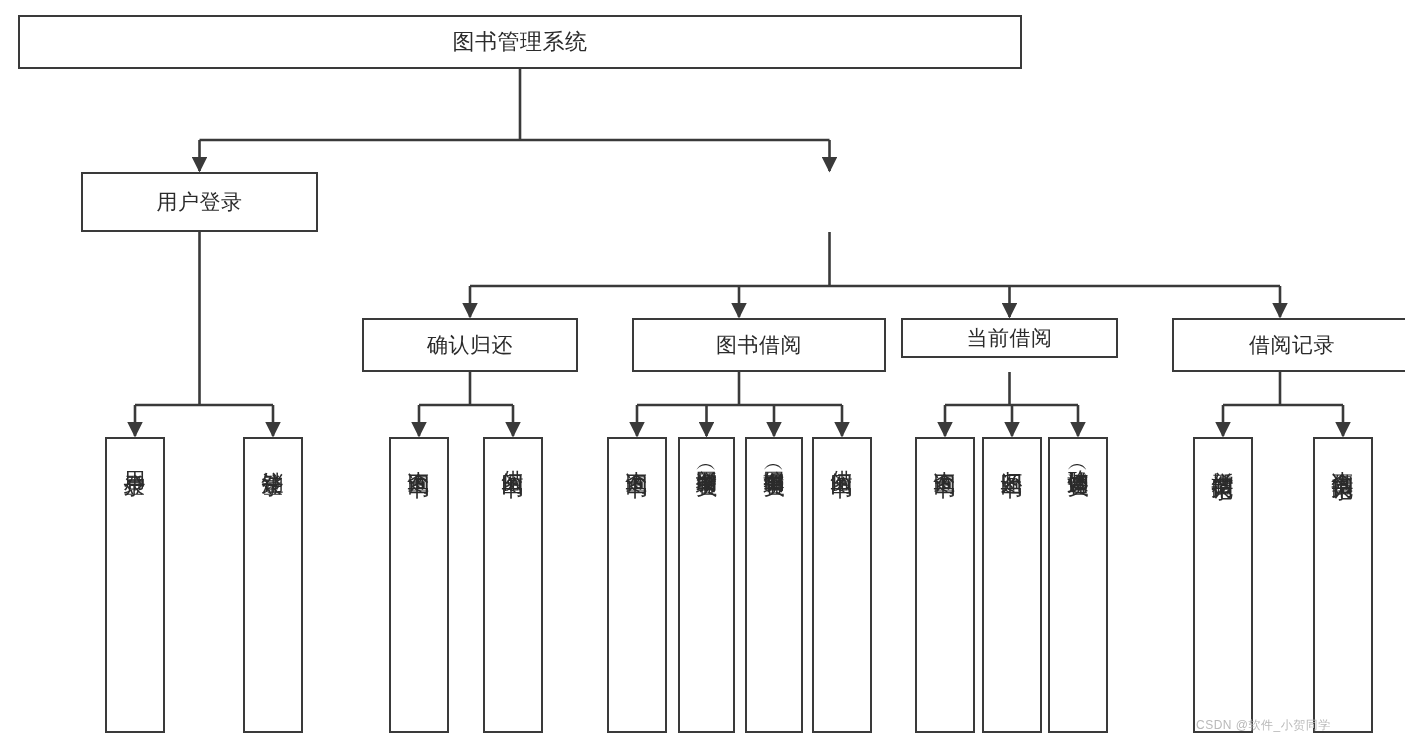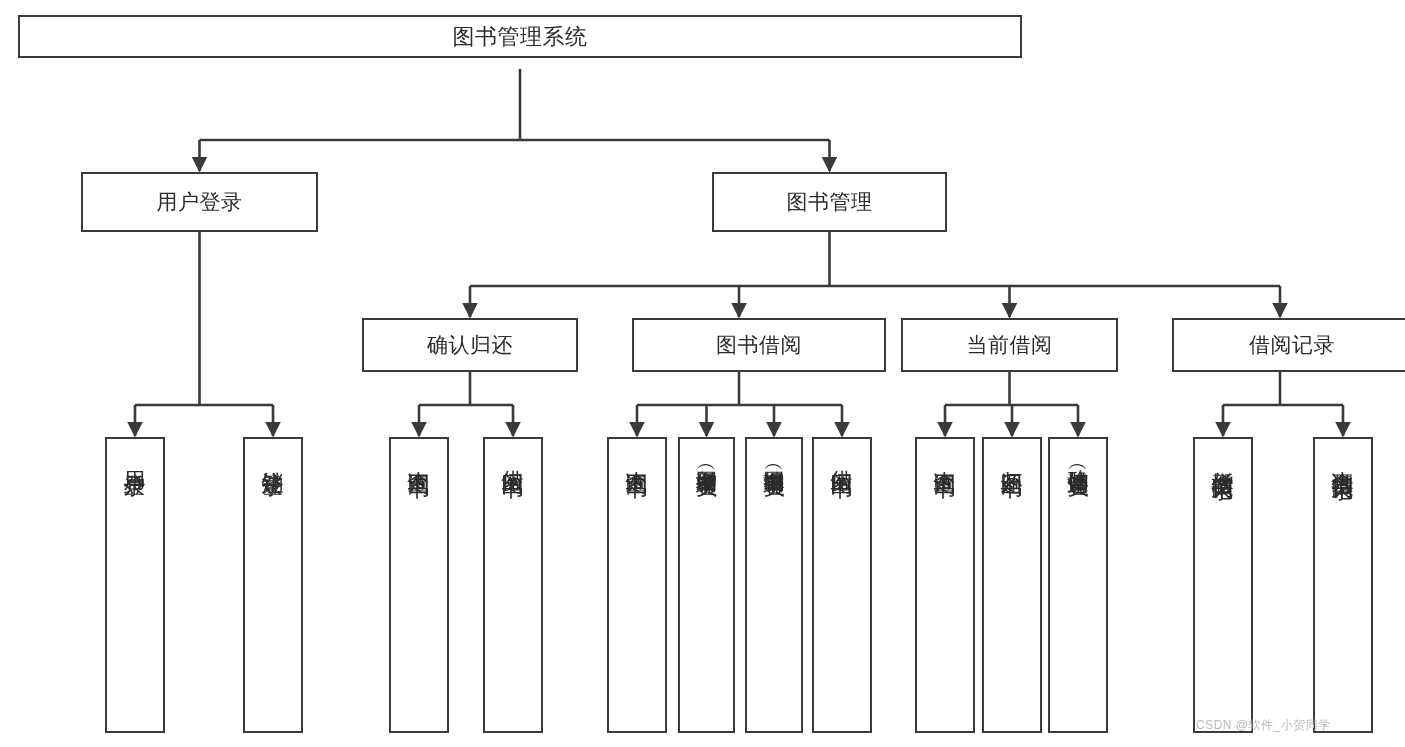--- a/index.html
+++ b/index.html
@@ -115,38 +115,35 @@
         <line x1="945" y1="405" x2="945" y2="436" marker-end="url(#arrow)"></line>
         <line x1="1012" y1="405" x2="1012" y2="436" marker-end="url(#arrow)"></line>
         <line x1="1078" y1="405" x2="1078" y2="436" marker-end="url(#arrow)"></line>
         <line x1="1280" y1="372" x2="1280" y2="405"></line>
         <line x1="1223" y1="405" x2="1343" y2="405"></line>
         <line x1="1223" y1="405" x2="1223" y2="436" marker-end="url(#arrow)"></line>
         <line x1="1343" y1="405" x2="1343" y2="436" marker-end="url(#arrow)"></line>
       </g>
   </svg>
 
-  <div class="node root" style="left: 18px; top: 15px; width: 1004px; height: 43px; justify-content: center;">
+  <div class="node root" style="left: 18px; top: 15px; width: 1004px; height: 54px; justify-content: center;">
     <span class="label">图书管理系统</span>
   </div>
 
   <div class="node horiz" style="left: 81px; top: 172px; width: 237px; height: 60px;">
     <span class="label">用户登录</span>
-  </div>
-  <div class="node horiz" style="left: 712px; top: 172px; width: 235px; height: 60px;">
-    <span class="label">图书管理</span>
   </div>
 
   <div class="node horiz" style="left: 362px; top: 318px; width: 216px; height: 54px;">
     <span class="label">确认归还</span>
   </div>
   <div class="node horiz" style="left: 632px; top: 318px; width: 254px; height: 54px;">
     <span class="label">图书借阅</span>
   </div>
-  <div class="node horiz" style="left: 901px; top: 318px; width: 217px; height: 54px;">
+  <div class="node horiz" style="left: 901px; top: 318px; width: 217px; height: 40px;">
     <span class="label">当前借阅</span>
   </div>
   <div class="node horiz" style="left: 1172px; top: 318px; width: 240px; height: 54px;">
     <span class="label">借阅记录</span>
   </div>
 
   <div class="node vert" style="left: 105px; top: 437px; width: 60px; height: 296px;">
     <span class="label">用户登录</span>
   </div>
   <div class="node vert" style="left: 243px; top: 437px; width: 60px; height: 296px;">

